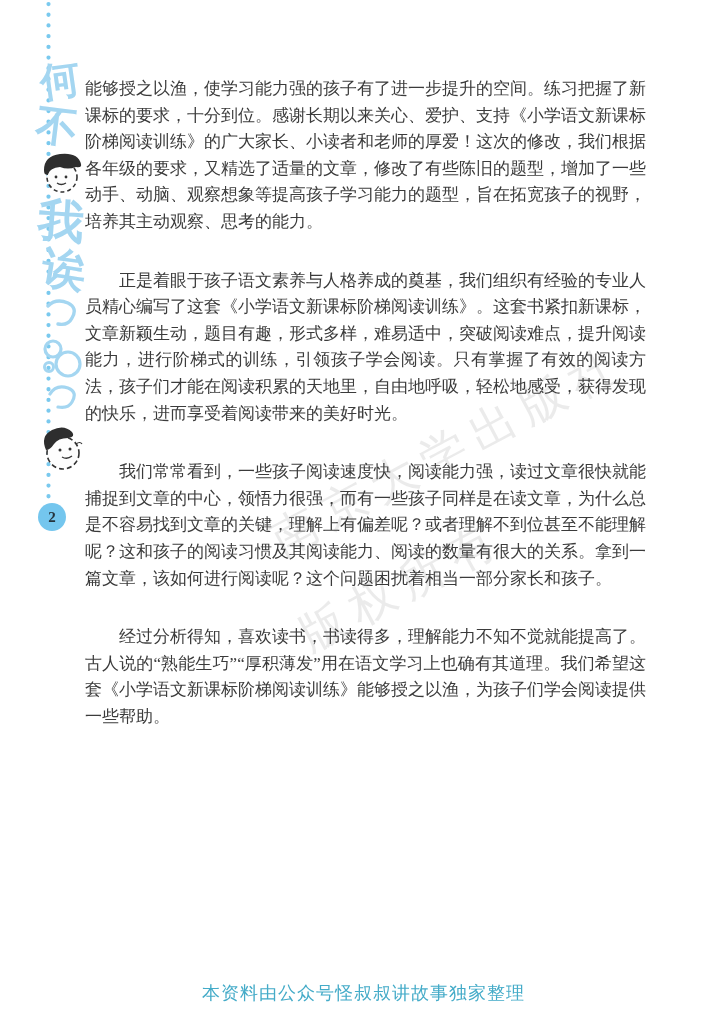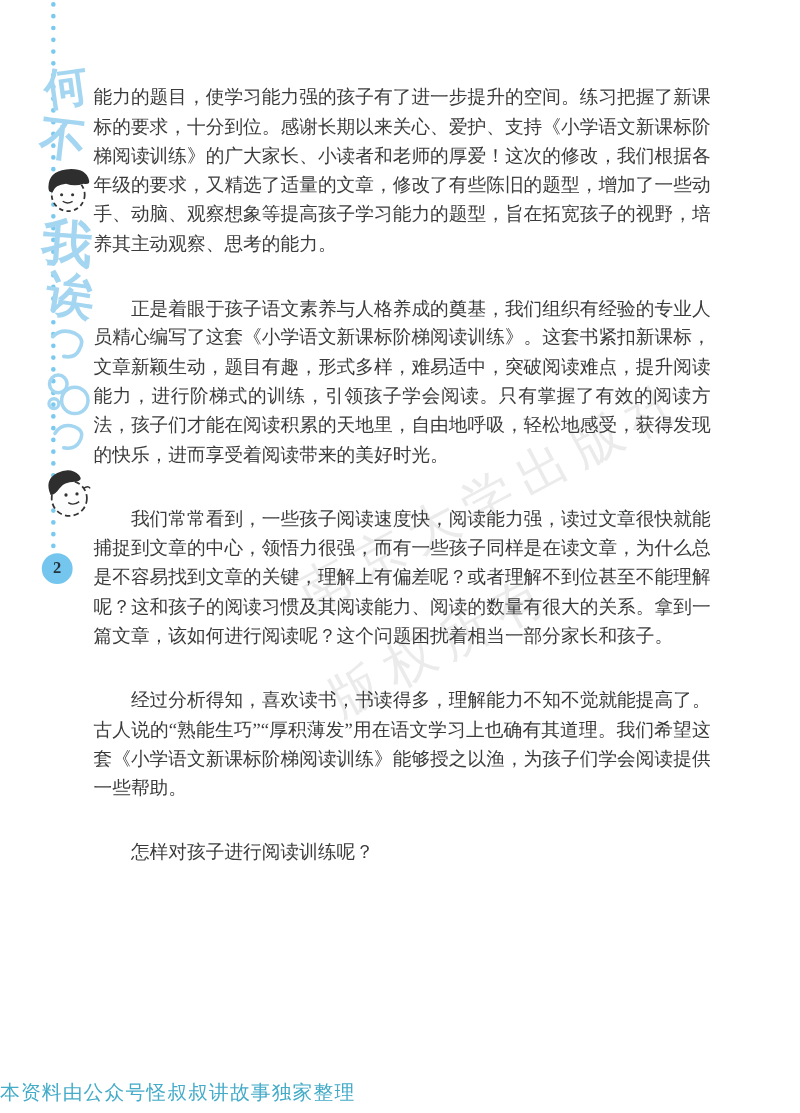--- a/index.html
+++ b/index.html
@@ -36,21 +36,21 @@
   .content{
     position:absolute;left:85px;top:76px;width:561px;
     color:#3b3b3b;font-size:17px;line-height:26.6px;
   }
   .content p{
     margin:0;text-align:justify;text-justify:inter-character;
   }
   .content p.indent{text-indent:2em;margin-top:32px;}
   
   .footer-note{
-    position:absolute;left:0;right:0;top:981px;text-align:left;
+    position:absolute;left:0;right:0;top:981px;text-align:center;
     color:#44abc8;font-size:18px;letter-spacing:1px;
     font-family:"Liberation Sans","DejaVu Sans",sans-serif;
   }
 </style>
 </head>
 <body>
 
 <div class="dotted-line">
   <svg width="9" height="512" viewBox="0 0 9 512">
     <line x1="4.5" y1="4" x2="4.5" y2="508" stroke="#7ac9ee" stroke-width="4.2" stroke-linecap="round" stroke-dasharray="0.1 10.6"></line>
@@ -101,20 +101,19 @@
     <path d="M38 20 q4 -3 6 0" fill="none" stroke="#333" stroke-width="1.2"></path>
   </svg>
 </div>
 
 <div class="page-badge">2</div>
 
 <div class="wm wm1">南京大学出版社</div>
 <div class="wm wm2">版权所有</div>
 
 <div class="content">
-  <p>能力的题目，使学习能力强的孩子有了进一步提升的空间。练习把握了新课标的要求，十分到位。感谢长期以来关心、爱护、支持《小学语文新课标阶梯阅读训练》的广大家长、小读者和老师的厚爱！这次的修改，我们根据各年级的要求，又精选了适量的文章，修改了有些陈旧的题型，增加了一些动手、动脑、观察想象等提高孩子学习能力的题型，旨在拓宽孩子的视野，培养其主动观察、思考的能力。</p>
+  <p>能够授之以渔，使学习能力强的孩子有了进一步提升的空间。练习把握了新课标的要求，十分到位。感谢长期以来关心、爱护、支持《小学语文新课标阶梯阅读训练》的广大家长、小读者和老师的厚爱！这次的修改，我们根据各年级的要求，又精选了适量的文章，修改了有些陈旧的题型，增加了一些动手、动脑、观察想象等提高孩子学习能力的题型，旨在拓宽孩子的视野，培养其主动观察、思考的能力。</p>
   <p class="indent">正是着眼于孩子语文素养与人格养成的奠基，我们组织有经验的专业人员精心编写了这套《小学语文新课标阶梯阅读训练》。这套书紧扣新课标，文章新颖生动，题目有趣，形式多样，难易适中，突破阅读难点，提升阅读能力，进行阶梯式的训练，引领孩子学会阅读。只有掌握了有效的阅读方法，孩子们才能在阅读积累的天地里，自由地呼吸，轻松地感受，获得发现的快乐，进而享受着阅读带来的美好时光。</p>
   <p class="indent">我们常常看到，一些孩子阅读速度快，阅读能力强，读过文章很快就能捕捉到文章的中心，领悟力很强，而有一些孩子同样是在读文章，为什么总是不容易找到文章的关键，理解上有偏差呢？或者理解不到位甚至不能理解呢？这和孩子的阅读习惯及其阅读能力、阅读的数量有很大的关系。拿到一篇文章，该如何进行阅读呢？这个问题困扰着相当一部分家长和孩子。</p>
   <p class="indent">经过分析得知，喜欢读书，书读得多，理解能力不知不觉就能提高了。古人说的“熟能生巧”“厚积薄发”用在语文学习上也确有其道理。我们希望这套《小学语文新课标阶梯阅读训练》能够授之以渔，为孩子们学会阅读提供一些帮助。</p>
-  <p class="indent">怎样对孩子进行阅读训练呢？</p>
 </div>
 
 <div class="footer-note">本资料由公众号怪叔叔讲故事独家整理</div>
 
 </body></html>

